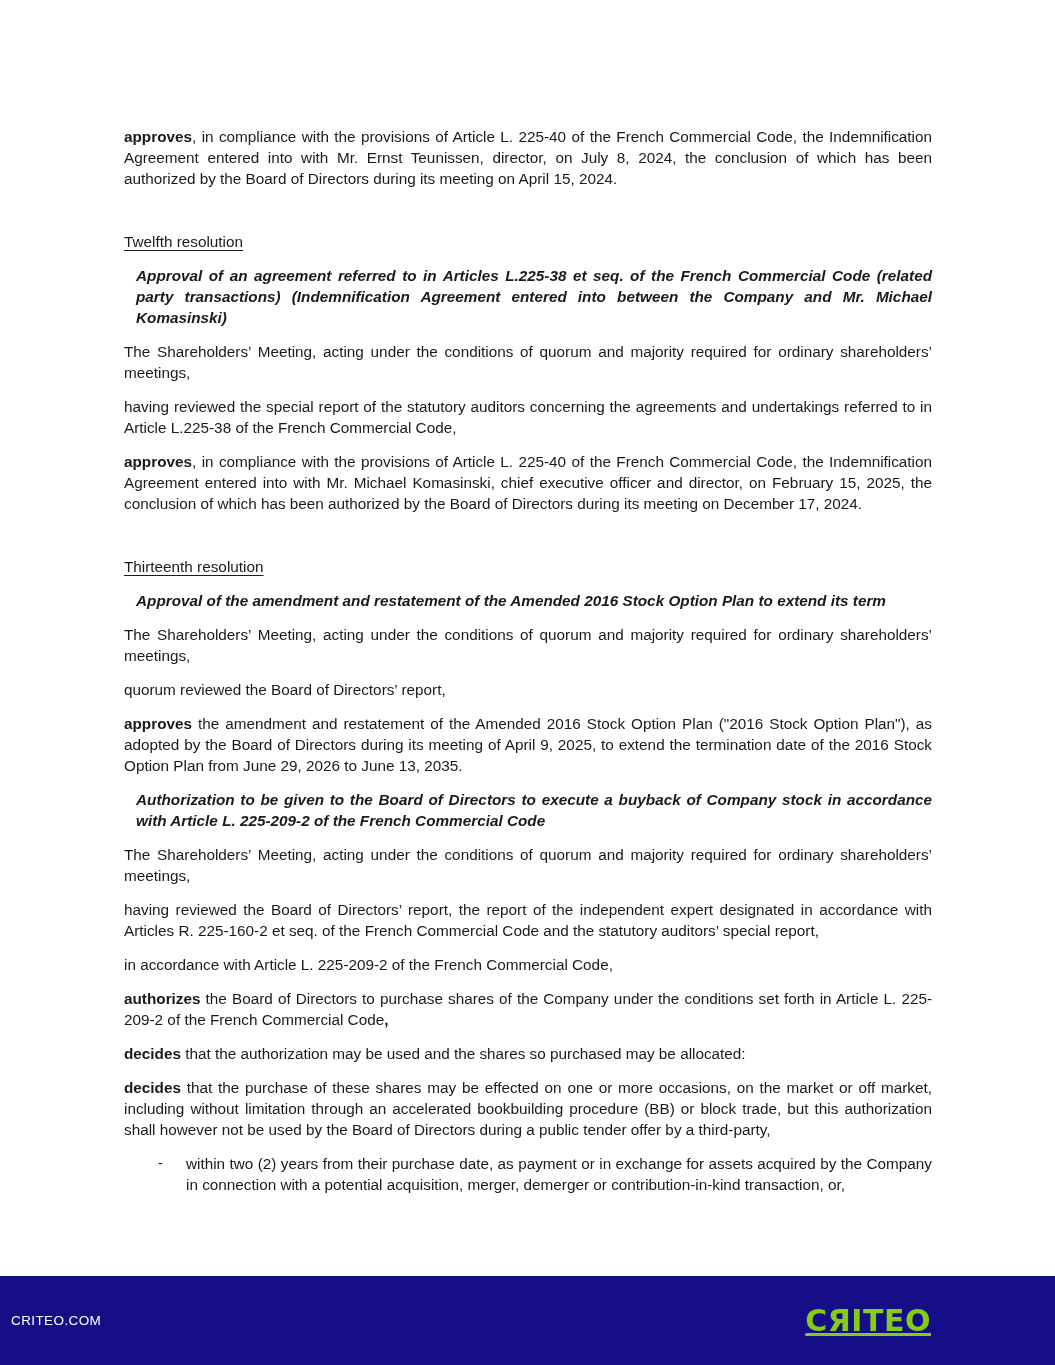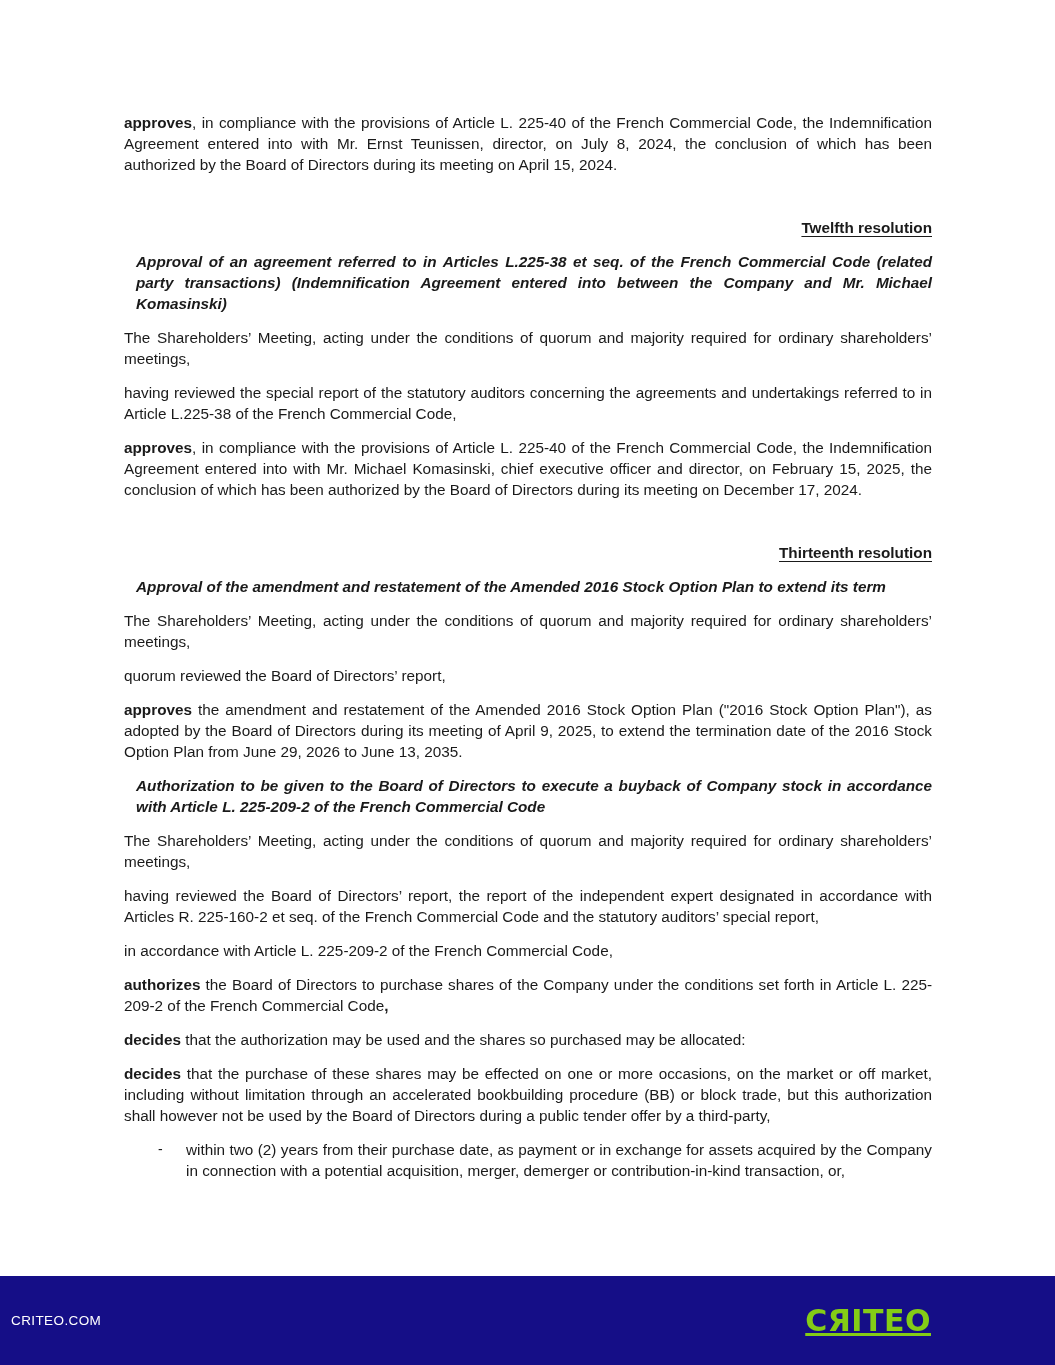--- a/index.html
+++ b/index.html
@@ -7,35 +7,34 @@
     width: 1055px;
     height: 1365px;
     background: #ffffff;
     font-family: "Liberation Sans", "DejaVu Sans", sans-serif;
     color: #1a1a1a;
     position: relative;
     overflow: hidden;
   }
   .page-content {
     position: absolute;
-    top: 112px;
+    top: 126px;
     left: 124px;
     width: 808px;
     font-size: 15.3px;
     line-height: 21px;
   }
   .para {
     margin: 0 0 13px 0;
     text-align: justify;
   }
   .res-heading {
     margin: 42px 0 13px 0;
     font-size: 15.3px;
-    font-weight: bold;
-    text-align: right;
+    font-weight: normal;
   }
   .res-heading span {
     text-decoration: underline;
     text-underline-offset: 3px;
   }
   .res-subheading {
     margin: 0 0 13px 12px;
     font-weight: bold;
     font-style: italic;
     text-align: justify;

